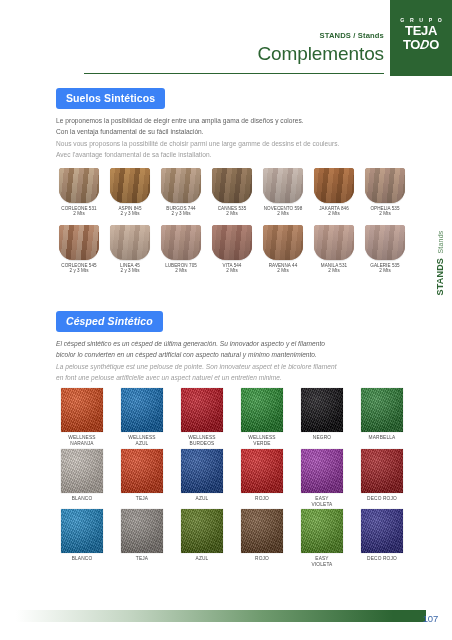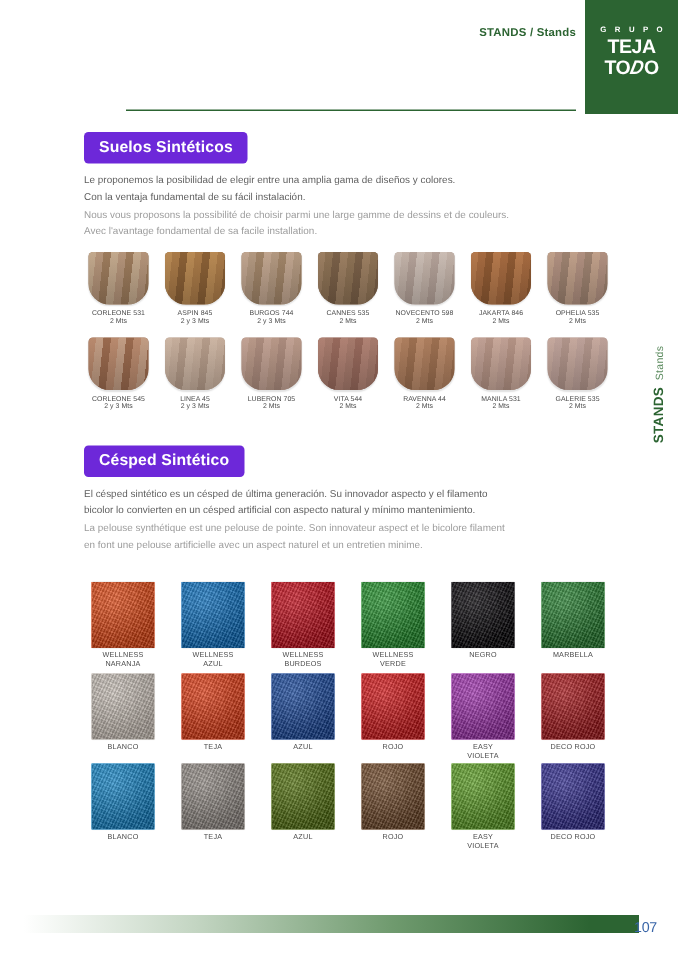--- a/index.html
+++ b/index.html
@@ -64,21 +64,21 @@
     top: 0;
     right: 68px;
     text-align: right;
     width: 330px;
   }
   .breadcrumb {
     font-size: 7.6px;
     color: #2c6432;
     font-weight: bold;
     letter-spacing: 0.15px;
-    margin-top: 17px;
+    margin-top: 31px;
   }
   .title-es {
     font-size: 19px;
     color: #2c6432;
     line-height: 23px;
     margin-top: 2px;
     letter-spacing: -0.1px;
   }
   .title-fr {
     font-size: 19px;
@@ -127,21 +127,21 @@
   }
 
   
   .section {
     position: absolute;
     left: 56px;
     width: 352px;
   }
   .section-tag {
     display: inline-block;
-    background: #6d28d9;
+    background: #3b82f6;
     color: #ffffff;
     font-size: 10.5px;
     font-weight: bold;
     padding: 4px 10px 5px 10px;
     border-radius: 3px;
     letter-spacing: 0.1px;
   }
   .desc {
     margin-top: 7px;
   }
@@ -237,20 +237,21 @@
     color: #3a66a8;
     letter-spacing: -0.2px;
   }
 </style>
 </head>
 <body>
 
 <div class="header">
   <div class="header-text">
     <div class="breadcrumb">STANDS / Stands</div>
+    <div class="title-es">Complementos</div>
   </div>
   <div class="logo-block">
     <div class="logo-grupo">G R U P O</div>
     <div class="logo-renta">TEJA</div>
     <div class="logo-todo"><span>TO</span><span class="d-glyph">D</span><span>O</span></div>
   </div>
   <div class="header-rule"></div>
 </div>
 
 <div class="side-tab">
@@ -352,21 +353,21 @@
       <div class="floor-label"><span>MANILA 531</span><span class="sz">2 Mts</span></div>
     </div>
     <div class="floor-item">
       <div class="floor-swatch" style="background: rgb(176, 148, 138);">
         <div class="grain" style="background: repeating-linear-gradient(96deg, rgb(198, 169, 158) 0px, rgb(198, 169, 158) 5px, rgb(189, 161, 153) 5px, rgb(189, 161, 153) 10px, rgb(176, 148, 138) 10px, rgb(176, 148, 138) 15px), linear-gradient(rgba(255, 255, 255, 0.18), rgba(0, 0, 0, 0.22)); background-blend-mode: multiply;"></div>
       </div>
       <div class="floor-label"><span>GALERIE 535</span><span class="sz">2 Mts</span></div>
     </div>
   </div>
 
-<div class="section" style="top:297px;">
+<div class="section" style="top:311px;font-style:italic;">
   <div class="section-tag">Césped Sintético</div>
   <div class="desc">
     <p>El césped sintético es un césped de última generación. Su innovador aspecto y el filamento</p>
     <p>bicolor lo convierten en un césped artificial con aspecto natural y mínimo mantenimiento.</p>
     <p class="fr">La pelouse synthétique est une pelouse de pointe. Son innovateur aspect et le bicolore filament</p>
     <p class="fr">en font une pelouse artificielle avec un aspect naturel et un entretien minime.</p>
   </div>
 </div>
 
 <div class="section grass-row" id="grass-row-1" style="top:388px;">

